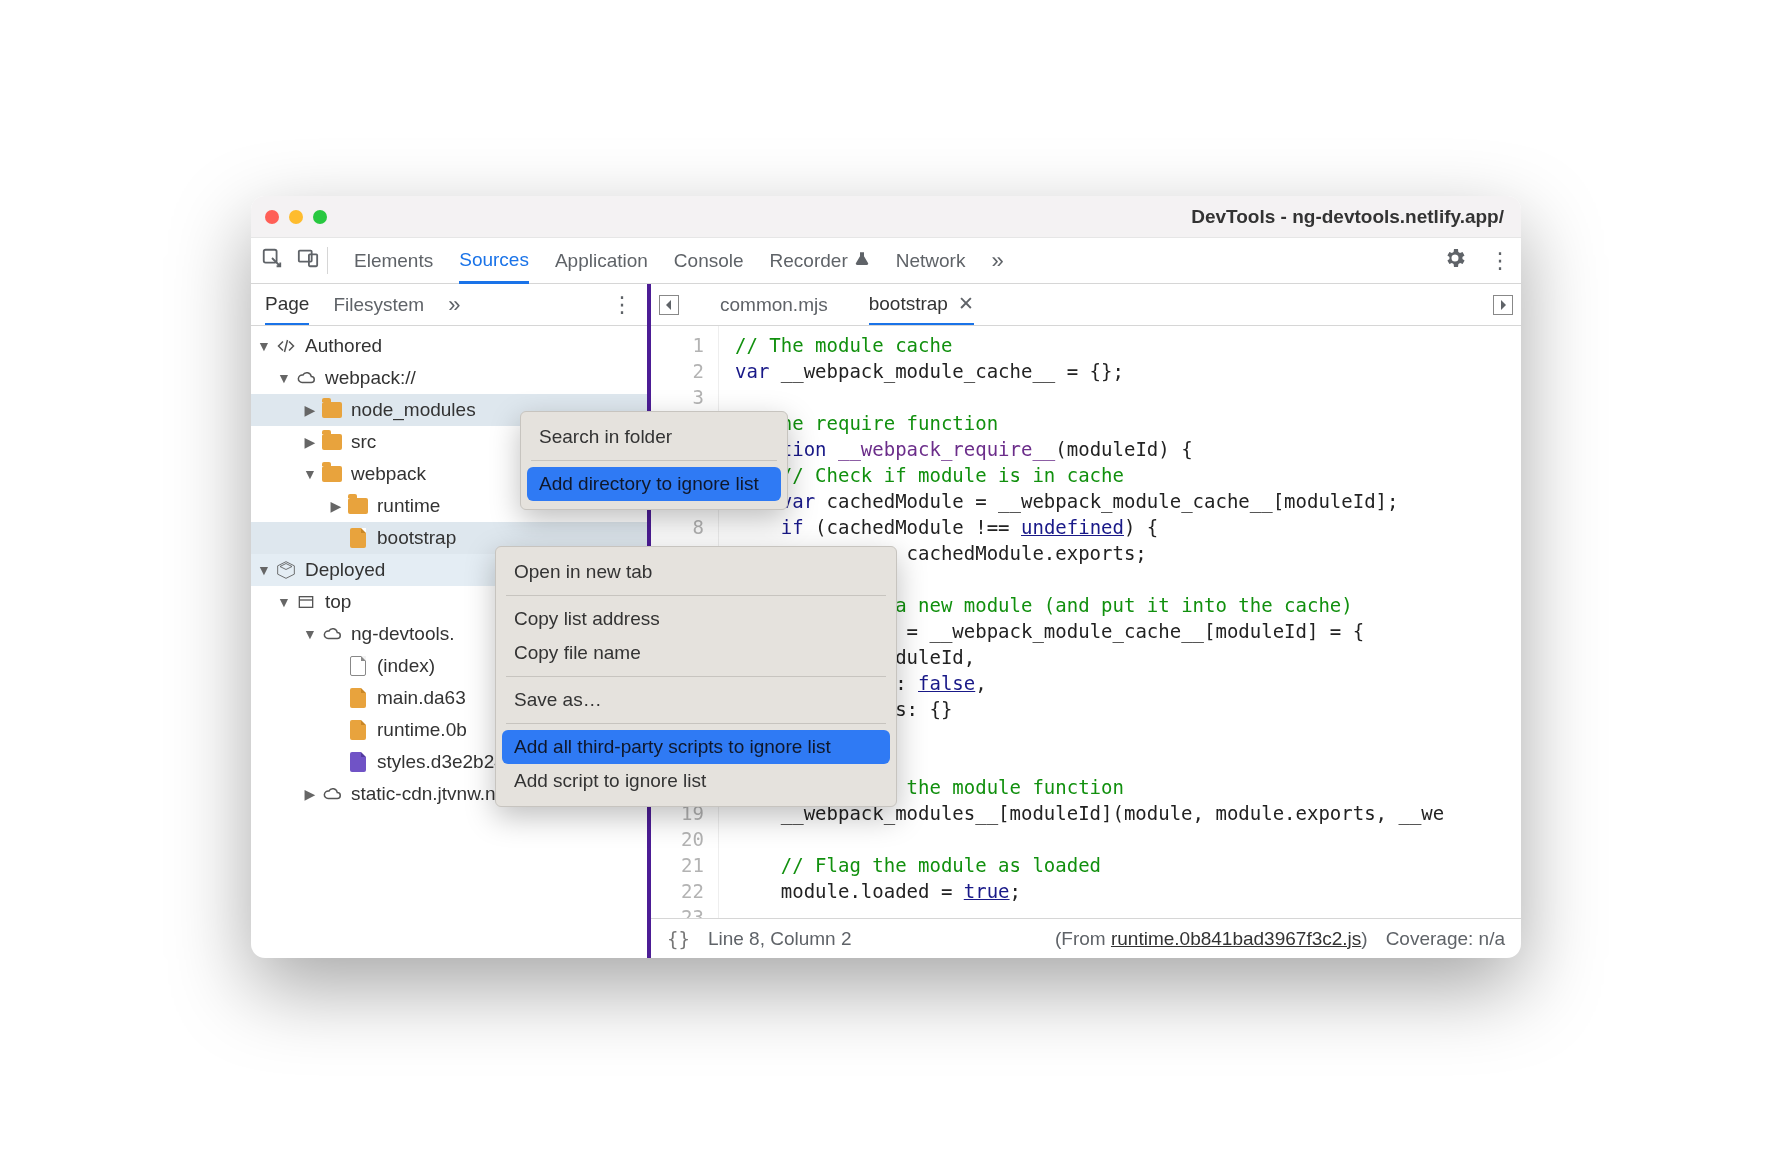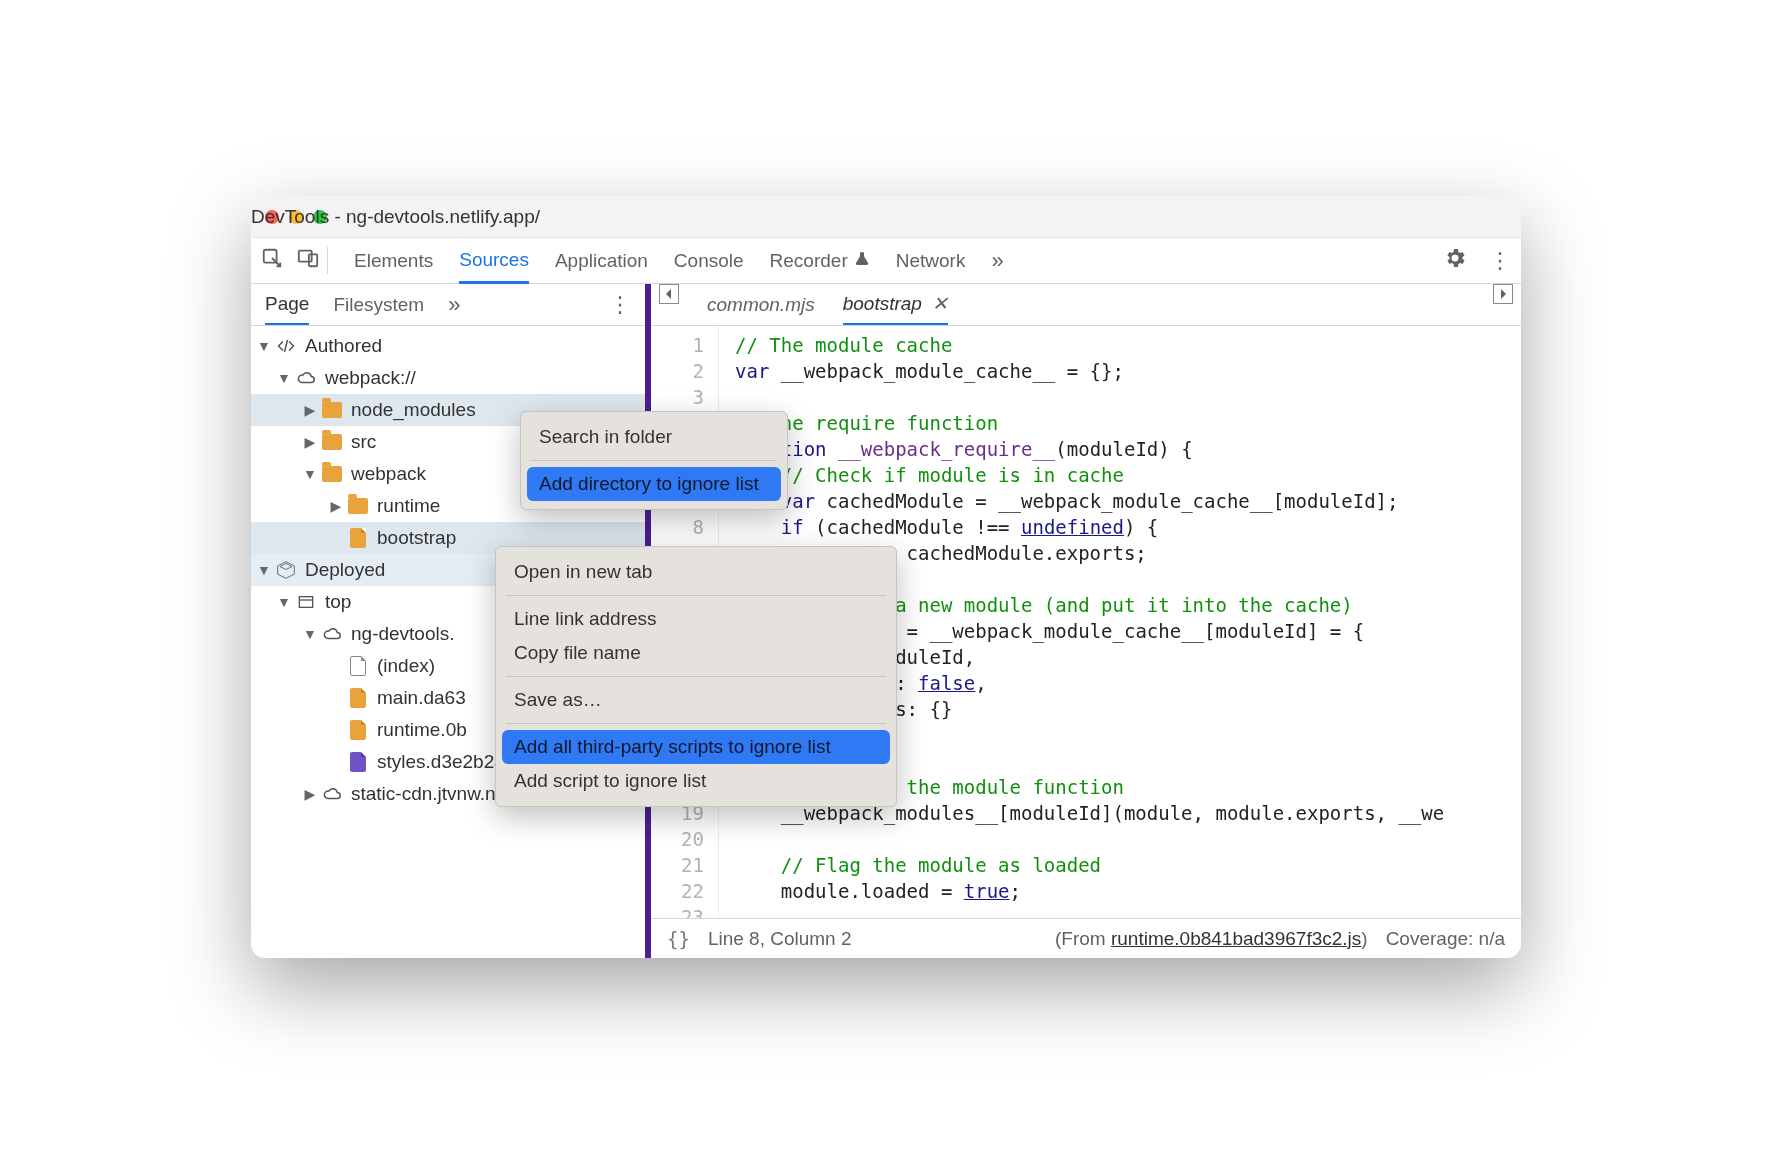--- a/index.html
+++ b/index.html
@@ -32,38 +32,38 @@
     padding: 0 14px;
     border-bottom: 1px solid #e6e6e6;
     position: relative;
   }
   .traffic { display: flex; gap: 10px; }
   .dot { width: 14px; height: 14px; border-radius: 50%; }
   .dot.red   { background:#ff5f57; }
   .dot.yellow{ background:#febc2e; }
   .dot.green { background:#28c840; }
   .titlebar .title {
-    position:absolute; left:0; right:0; text-align:left;
-    font-weight:400; color:#333;
+    position:absolute; left:0; right:17px; text-align:right;
+    font-weight:700; color:#333;
   }
   .main-tabs {
     height: 46px;
     display:flex; align-items:center;
     border-bottom:1px solid #d6d6d6;
     padding: 0 10px;
     gap: 26px;
     color:#5f6368;
   }
   .main-tabs .lefticons { display:flex; gap:14px; align-items:center; padding-right:8px; border-right:1px solid #d6d6d6; height:60%; }
   .main-tabs .tab { cursor:pointer; height:100%; display:flex; align-items:center; }
   .main-tabs .tab.active { color:#1a73e8; border-bottom:3px solid #1a73e8; margin-bottom:-1px;}
   .main-tabs .right { margin-left:auto; display:flex; gap:22px; align-items:center; color:#5f6368;}
   .body { flex:1; display:flex; min-height:0; }
   
-  .sidebar { width:400px; border-right:6px solid #4c1d95; display:flex; flex-direction:column; }
+  .sidebar { width:400px; border-right:4px solid #4c1d95; display:flex; flex-direction:column; }
   .side-tabs {
     height:42px; display:flex; align-items:center; gap:24px;
     padding:0 14px; border-bottom:1px solid #d6d6d6; color:#5f6368;
   }
   .side-tabs .stab.active { color:#333; border-bottom:2px solid #1a73e8; height:100%; display:flex; align-items:center;}
   .side-tabs .stab { height:100%; display:flex; align-items:center;}
   .side-tabs .kebab { margin-left:auto; }
   .tree { flex:1; overflow:auto; font-size:19px; padding-top:4px;}
   .node { display:flex; align-items:center; height:32px; white-space:nowrap; }
   .node .arrow { width:14px; text-align:center; color:#666; margin-right:4px; font-size:14px;}
@@ -80,21 +80,21 @@
   .folder-orange::before { content:""; position:absolute; top:-4px; left:0; width:9px; height:4px; background:#e8a33d; border-radius:2px 2px 0 0;}
   .file-yellow { width:16px; height:20px; background:#e8a33d; border-radius:2px; position:relative;}
   .file-yellow::after { content:""; position:absolute; right:0; top:0; border-left:5px solid #c98726; border-top:5px solid #fff;}
   .file-purple { width:16px; height:20px; background:#7053c6; border-radius:2px; position:relative;}
   .file-purple::after { content:""; position:absolute; right:0; top:0; border-left:5px solid #533aa0; border-top:5px solid #fff;}
   .file-white { width:16px; height:20px; background:#fff; border:1px solid #888; border-radius:2px; position:relative;}
   .file-white::after { content:""; position:absolute; right:-1px; top:-1px; border-left:5px solid #888; border-top:5px solid #f3f3f3;}
   .cloud-icon svg, .frame-icon svg, .box-icon svg, .code-icon svg { stroke:#555; fill:none; }
   
   .editor { flex:1; display:flex; flex-direction:column; min-width:0;}
-  .file-tabs { height:42px; border-bottom:1px solid #d6d6d6; display:flex; padding:0 8px; gap:28px; color:#5f6368;font-style:italic;}
+  .file-tabs { height:42px; border-bottom:1px solid #d6d6d6; display:flex; align-items:center; padding:0 8px; gap:41px; color:#5f6368;}
   .file-tabs .ftab { display:flex; align-items:center; gap:10px; height:100%; }
   .file-tabs .ftab.active { color:#333; border-bottom:2px solid #1a73e8;}
   .file-tabs .ftab .close { color:#5f6368;}
   .file-tabs .navbtn { width:20px; height:20px; border:1px solid #888; display:flex; align-items:center; justify-content:center;}
   .file-tabs .right { margin-left:auto;}
   .code-area { flex:1; display:flex; overflow:hidden; font-family: Menlo, Consolas, monospace; font-size:19px;}
   .gutter { width:68px; background:#fff; color:#b3b3b3; text-align:right; padding:6px 14px 0 0; border-right:1px solid #eee; line-height:26px;}
   .code { flex:1; padding:6px 0 0 16px; line-height:26px; white-space:pre; color:#222;}
   .c-comment { color:#11900e; }
   .c-kw { color:#191988; }
@@ -362,21 +362,21 @@
 
   <div class="popup1">
     <div class="item">Search in folder</div>
     <hr>
     <div class="item hl">Add directory to ignore list</div>
   </div>
 
   <div class="popup2" id="popup2">
       <div class="item">Open in new tab</div>
       <hr>
-      <div class="item">Line link address</div>
+      <div class="item">Copy list address</div>
       <div class="item">Copy file name</div>
       <hr>
       <div class="item">Save as…</div>
       <hr>
       <div class="item hl">Add all third-party scripts to ignore list</div>
       <div class="item">Add script to ignore list</div>
     </div>
 </div>
 
 </body></html>

